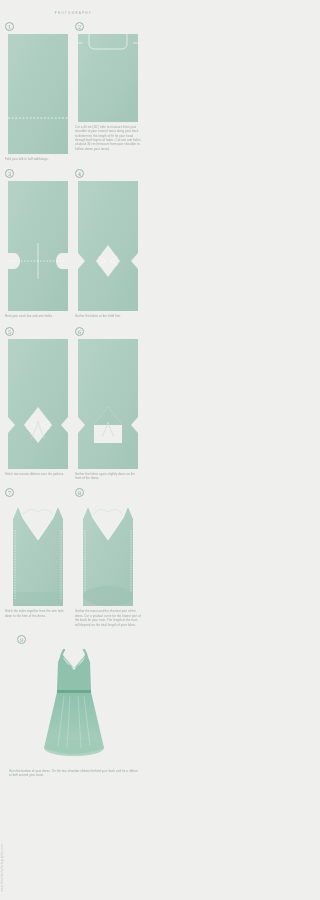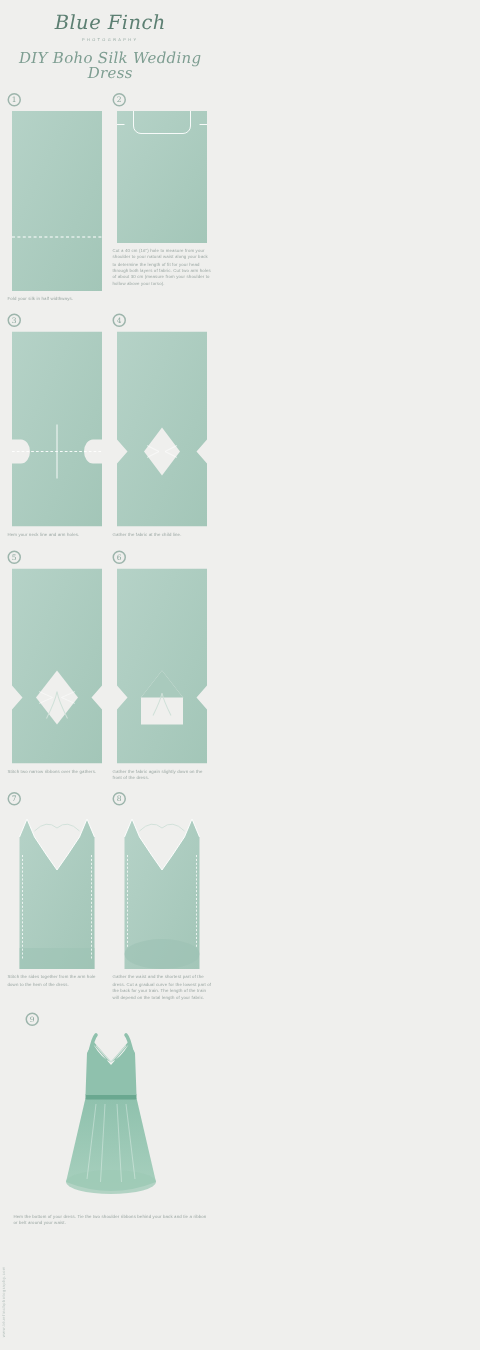--- a/index.html
+++ b/index.html
@@ -85,23 +85,21 @@
     color: #b9c4c0;
     letter-spacing: 0.35px;
   }
 </style>
 </head>
 <body>
 
 <div class="page">
 
   <div class="header">
-    <div class="logo-script">Blue Finch</div>
     <div class="logo-sub">PHOTOGRAPHY</div>
-    <div class="title-script">DIY Boho Silk Wedding Dress</div>
   </div>
 
   <div class="steps">
 
     <div class="row">
       <div class="cell">
         <div class="num">1</div>
         <div class="panel">
           <svg viewBox="0 0 66 120">
             <defs>

